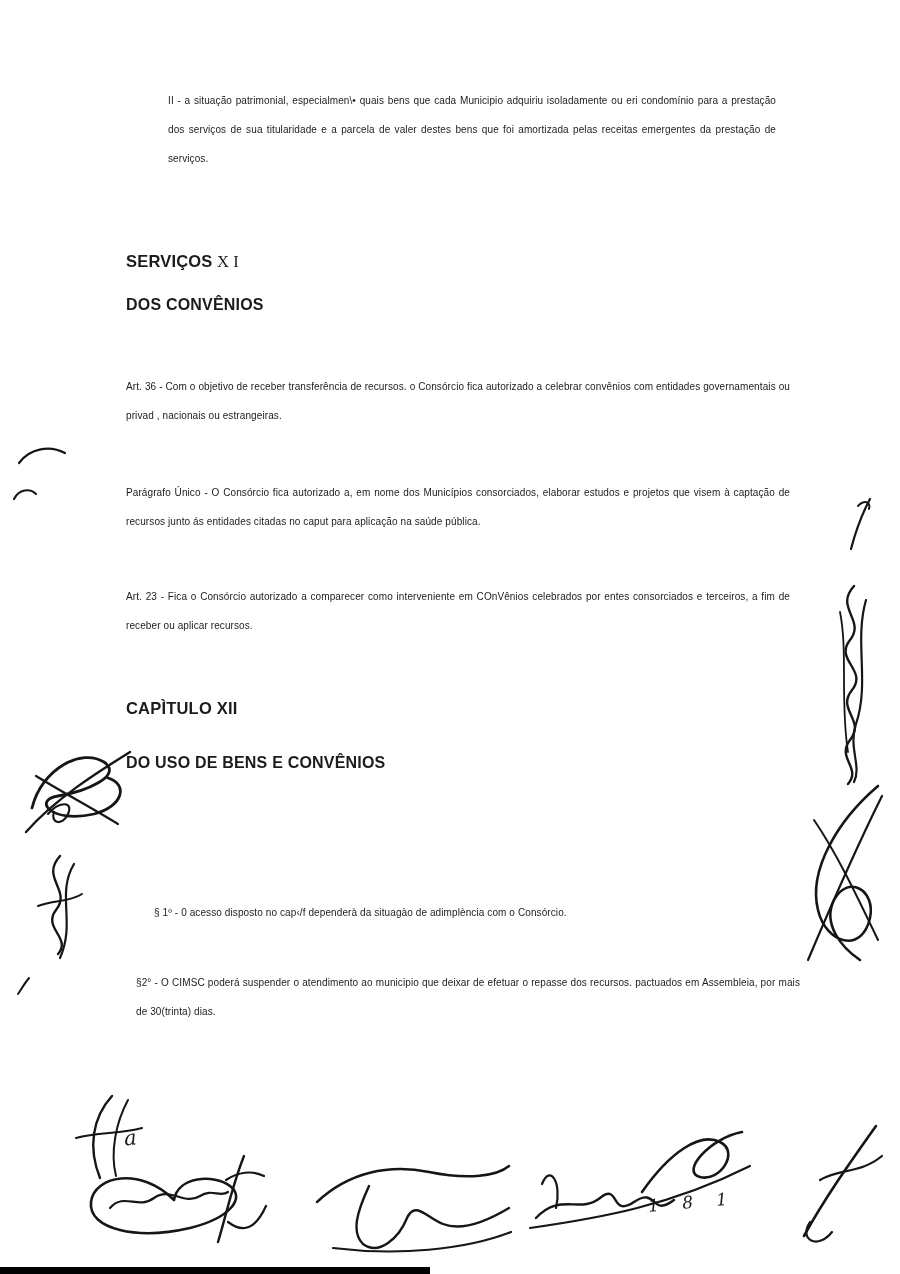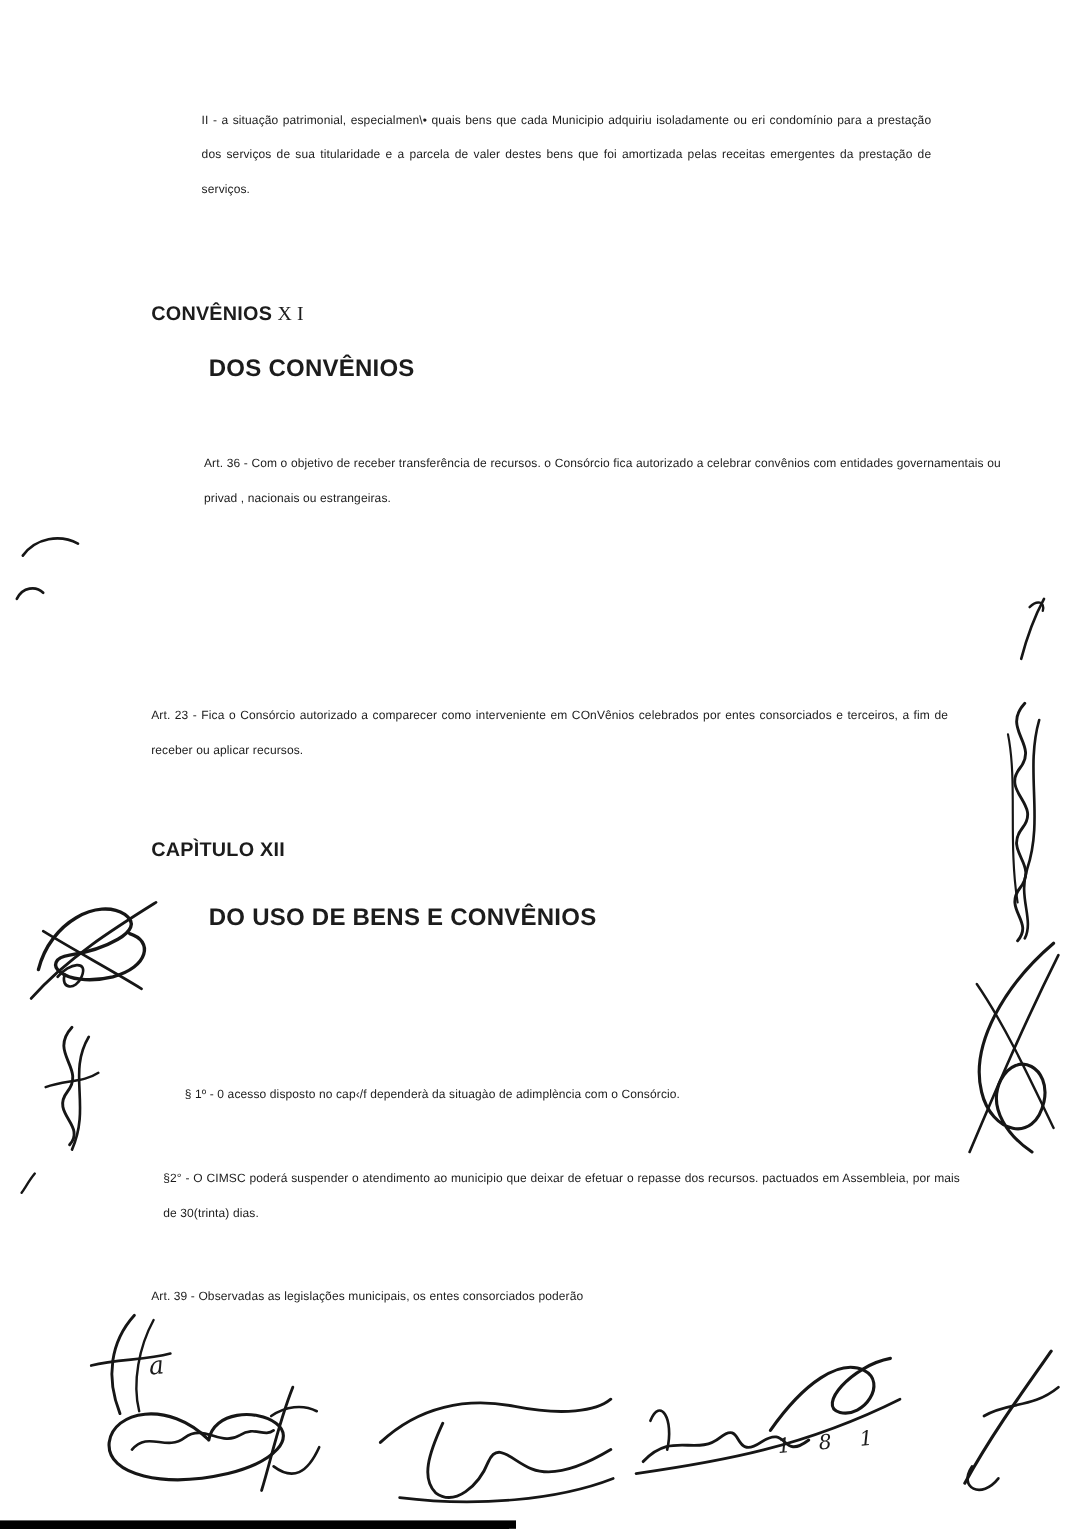--- a/index.html
+++ b/index.html
@@ -20,24 +20,23 @@
     letter-spacing:.1px;
   }
   h2.chapter {
     font-size:16.5px;
     font-weight:bold;
     letter-spacing:.2px;
     white-space:pre;
   }
   h2.chapter .regular { font-weight:normal;font-family:Liberation Serif, serif; }
   h3.chapter-sub {
-    font-size:20px;
+    font-size:16px;
     font-weight:bold;
     letter-spacing:.2px;
-    margin-left:48px;
   }
   .sig {
     position:absolute;
     overflow:visible;
   }
   .sig path {
     fill:none;
     stroke:#161616;
     stroke-linecap:round;
     stroke-linejoin:round;
@@ -55,39 +54,39 @@
     background:#000;
   }
 </style>
 </head>
 <body>
 
 <div class="page">
 
   <p class="body-par block" style="left:168px; top:86px; width:608px;">II - a situação patrimonial, especialmen\• quais bens que cada Municipio adquiriu isoladamente ou eri condomínio para a prestação dos serviços de sua titularidade e a parcela de valer destes bens que foi amortizada pelas receitas emergentes da prestação de serviços.</p>
 
-  <h2 class="chapter block" style="left:126px; top:252px;"><span>CONVÊNIOS</span><span class="regular"> X I</span></h2>
+  <h2 class="chapter block" style="left:126px; top:252px;"><span>SERVIÇOS</span><span class="regular"> X I</span></h2>
 
   <h3 class="chapter-sub block" style="left:126px; top:296px;">DOS CONVÊNIOS</h3>
 
-  <p class="body-par block" style="left:126px; top:372px; width:664px;margin-left:44px;">Art. 36 - Com o objetivo de receber transferência de recursos. o Consórcio fica autorizado a celebrar convênios com entidades governamentais ou privad , nacionais ou estrangeiras.</p>
+  <p class="body-par block" style="left:126px; top:372px; width:664px;">Art. 36 - Com o objetivo de receber transferência de recursos. o Consórcio fica autorizado a celebrar convênios com entidades governamentais ou privad , nacionais ou estrangeiras.</p>
 
+  <p class="body-par block" style="left:126px; top:478px; width:664px;">Parágrafo Único - O Consórcio fica autorizado a, em nome dos Municípios consorciados, elaborar estudos e projetos que visem à captação de recursos junto ás entidades citadas no caput para aplicação na saúde pública.</p>
 
   <p class="body-par block" style="left:126px; top:582px; width:664px;">Art. 23 - Fica o Consórcio autorizado a comparecer como interveniente em COnVênios celebrados por entes consorciados e terceiros, a fim de receber ou aplicar recursos.</p>
 
   <h2 class="chapter block" style="left:126px; top:699px;">CAPÌTULO XII</h2>
 
   <h3 class="chapter-sub block" style="left:126px; top:754px;">DO USO DE BENS E CONVÊNIOS</h3>
 
 
   <p class="body-par block" style="left:126px; top:898px; width:664px;margin-left:28px;">§ 1º - 0 acesso disposto no cap‹/f dependerà da situagào de adimplència com o Consórcio.</p>
 
   <p class="body-par block" style="left:136px; top:968px; width:664px;">§2° - O CIMSC poderá suspender o atendimento ao municipio que deixar de efetuar o repasse dos recursos. pactuados em Assembleia, por mais de 30(trinta) dias.</p>
 
-  <p class="body-par block" style="left:126px; top:1066px; width:680px; text-align:left;">Art. 39 - Observadas as legislações municipais, os entes consorciados poderão</p>
 
   <span class="handwriting hw-a" style="left:124px; top:1126px;">a</span>
 
   <span class="handwriting hw-num" style="left:648px; top:1192px;">1 8 1</span>
 
   <svg class="sig" style="left:16px; top:444px; width:52px; height:22px;" viewBox="0 0 52 22">
     <path d="M3,19 C14,4 34,1 49,9" stroke-width="2.2"></path>
   </svg>
 
   <svg class="sig" style="left:12px; top:486px; width:26px; height:16px;" viewBox="0 0 26 16">

